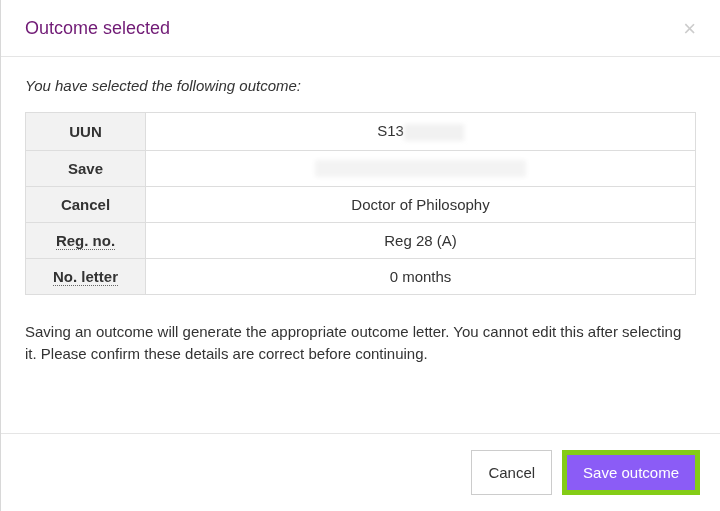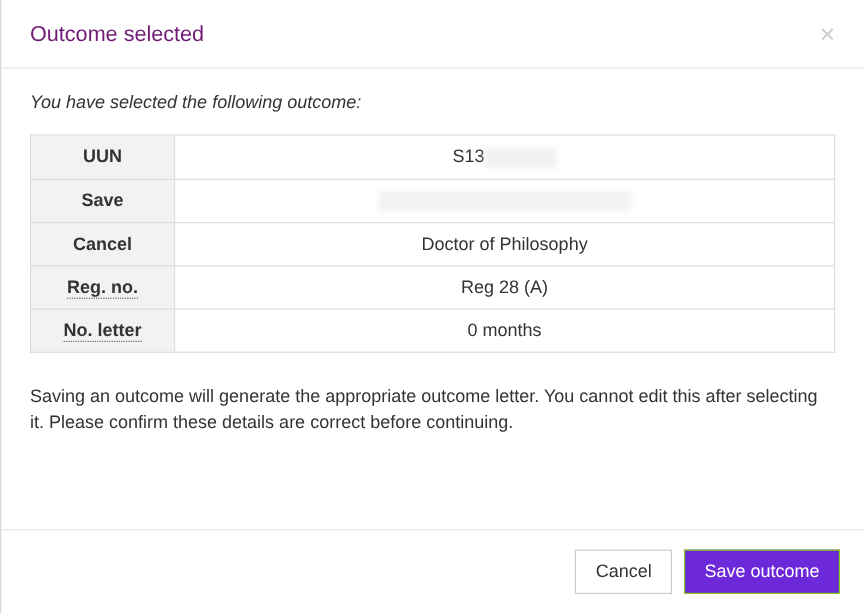--- a/index.html
+++ b/index.html
@@ -108,22 +108,22 @@
       cursor: pointer;
       border: 1px solid transparent;
       line-height: 1.3;
     }
     .btn-default {
       background: #fff;
       border: 1px solid #ccc;
       color: #333;
     }
     .btn-primary {
-      background: #6d28d9;
-      border: 1px solid #84cc16;
+      background: #8b5cf6;
+      border: 5px solid #84cc16;
       color: #fff;
     }
   </style>
 </head>
 <body>
 
 <div class="modal">
   <div class="modal-header">
     <h2 class="modal-title">Outcome selected</h2>
     <span class="close-icon">×</span>

